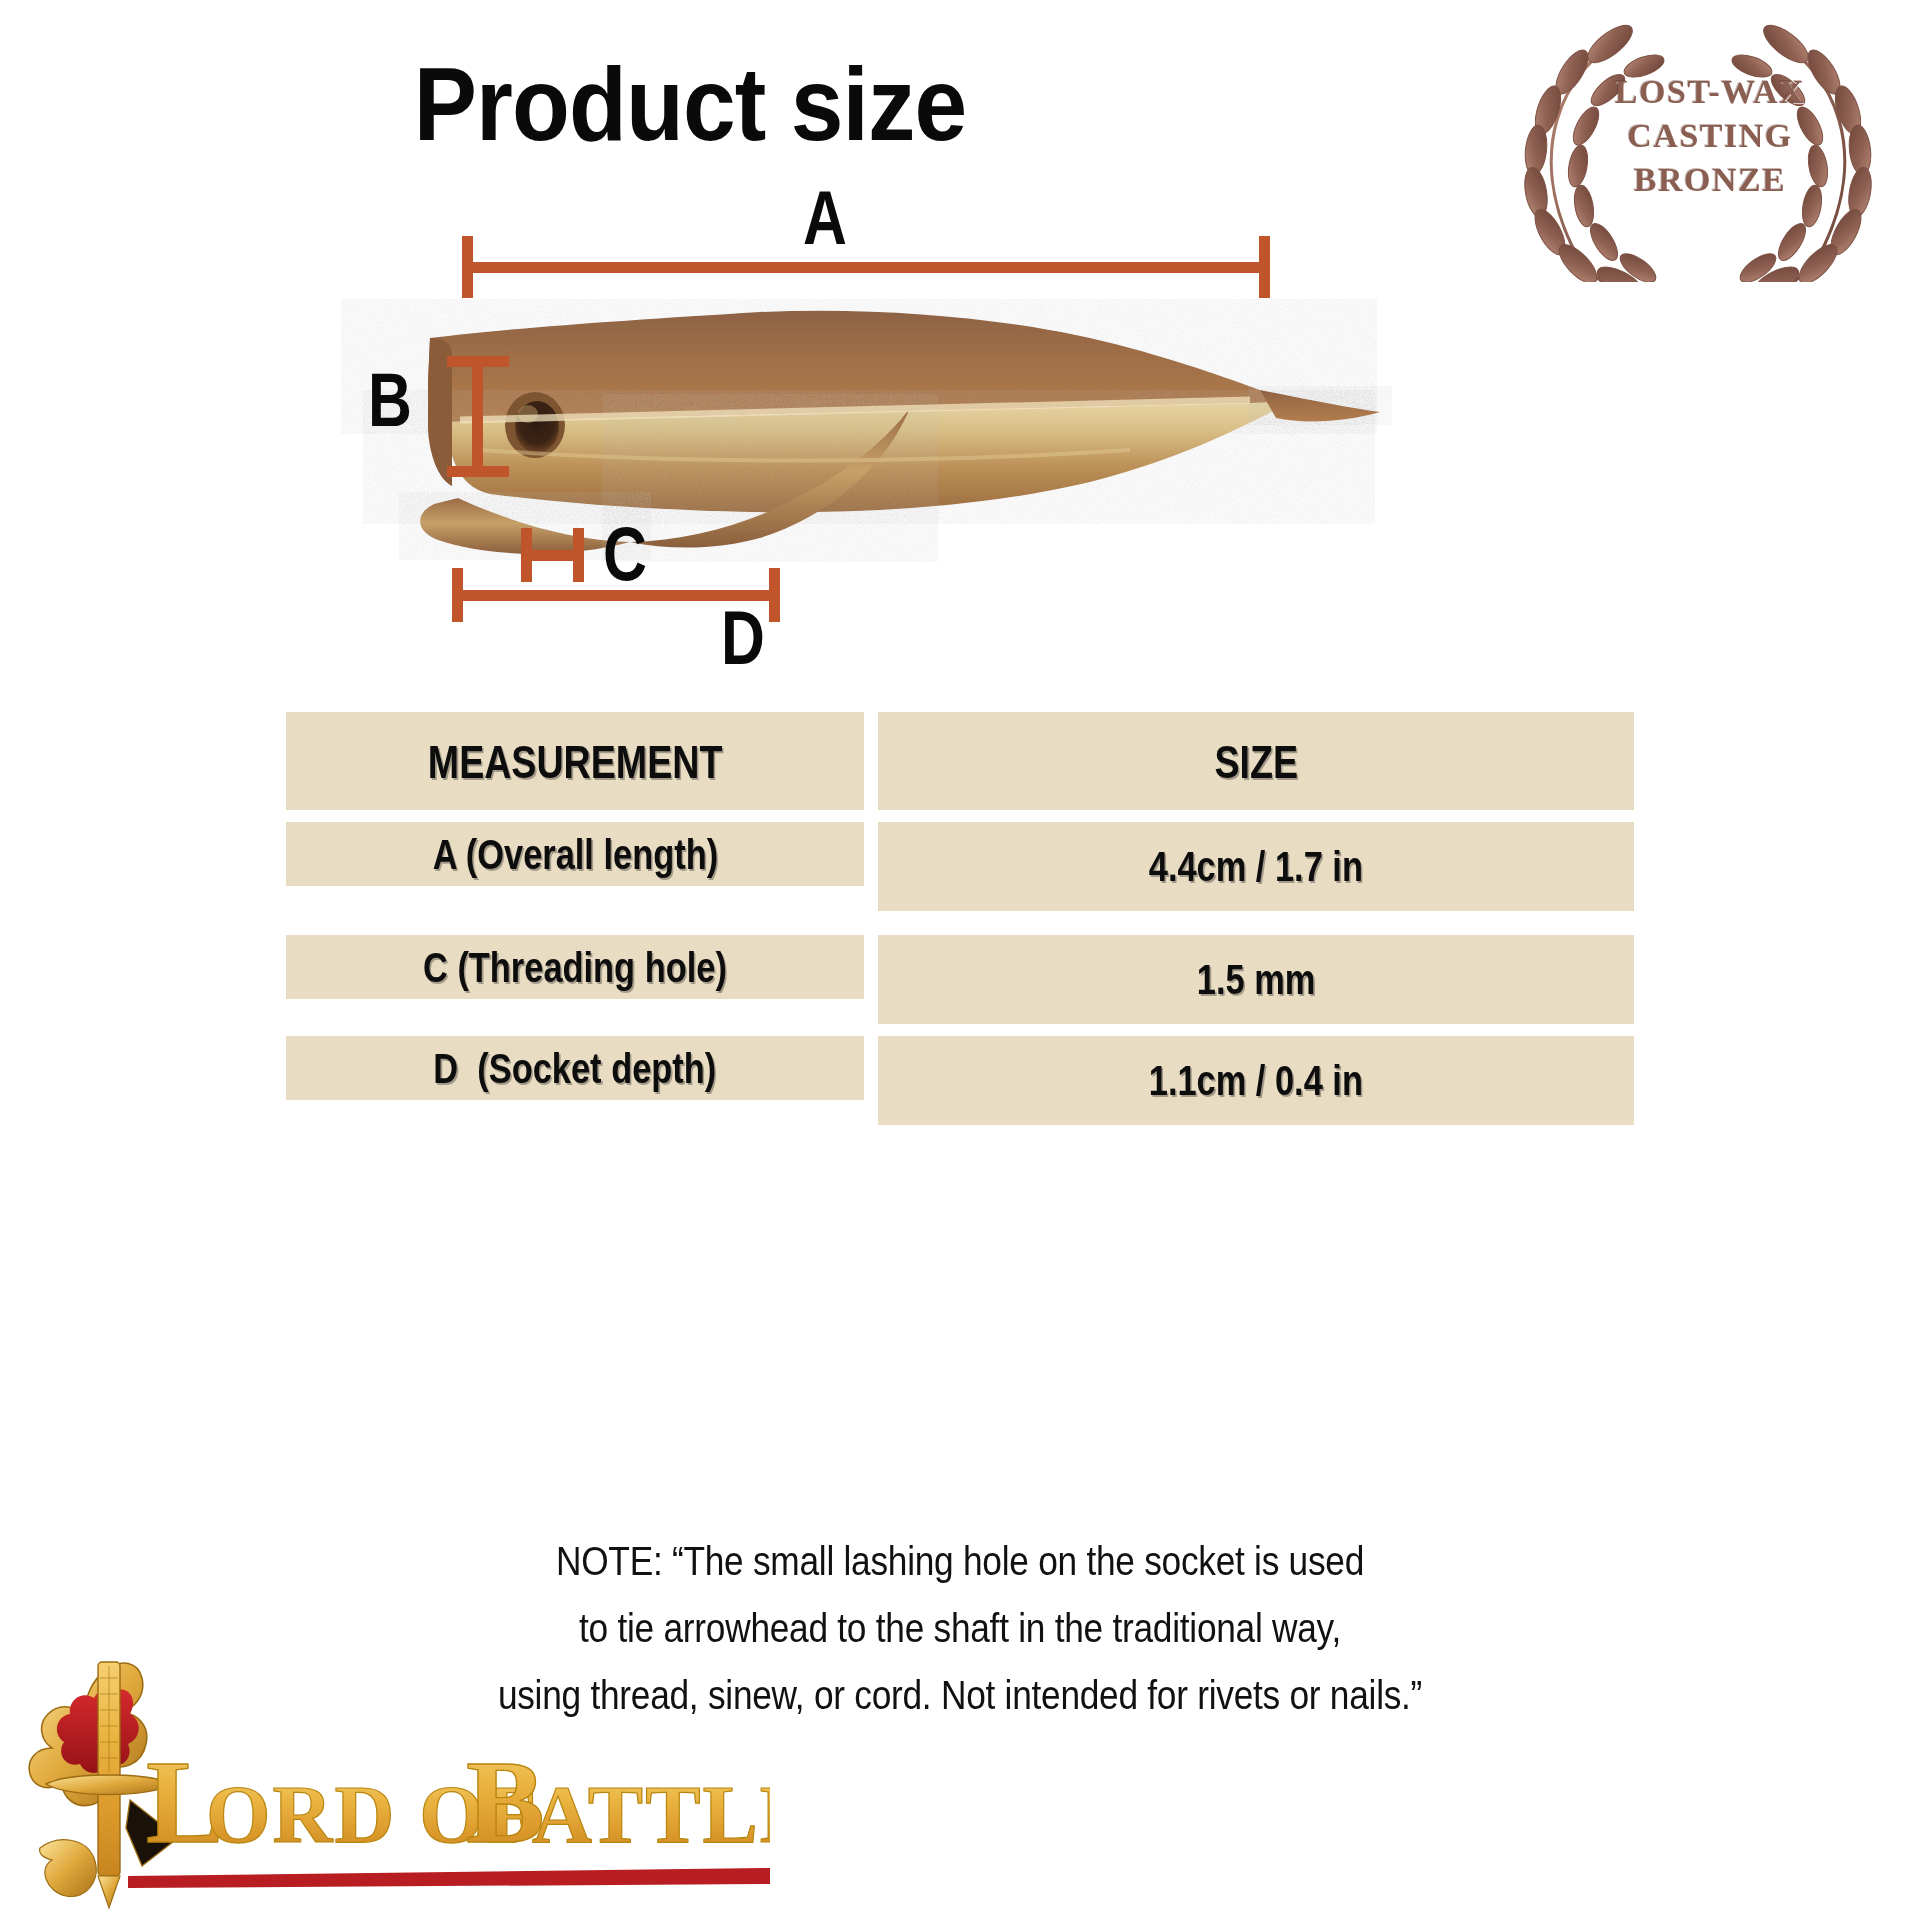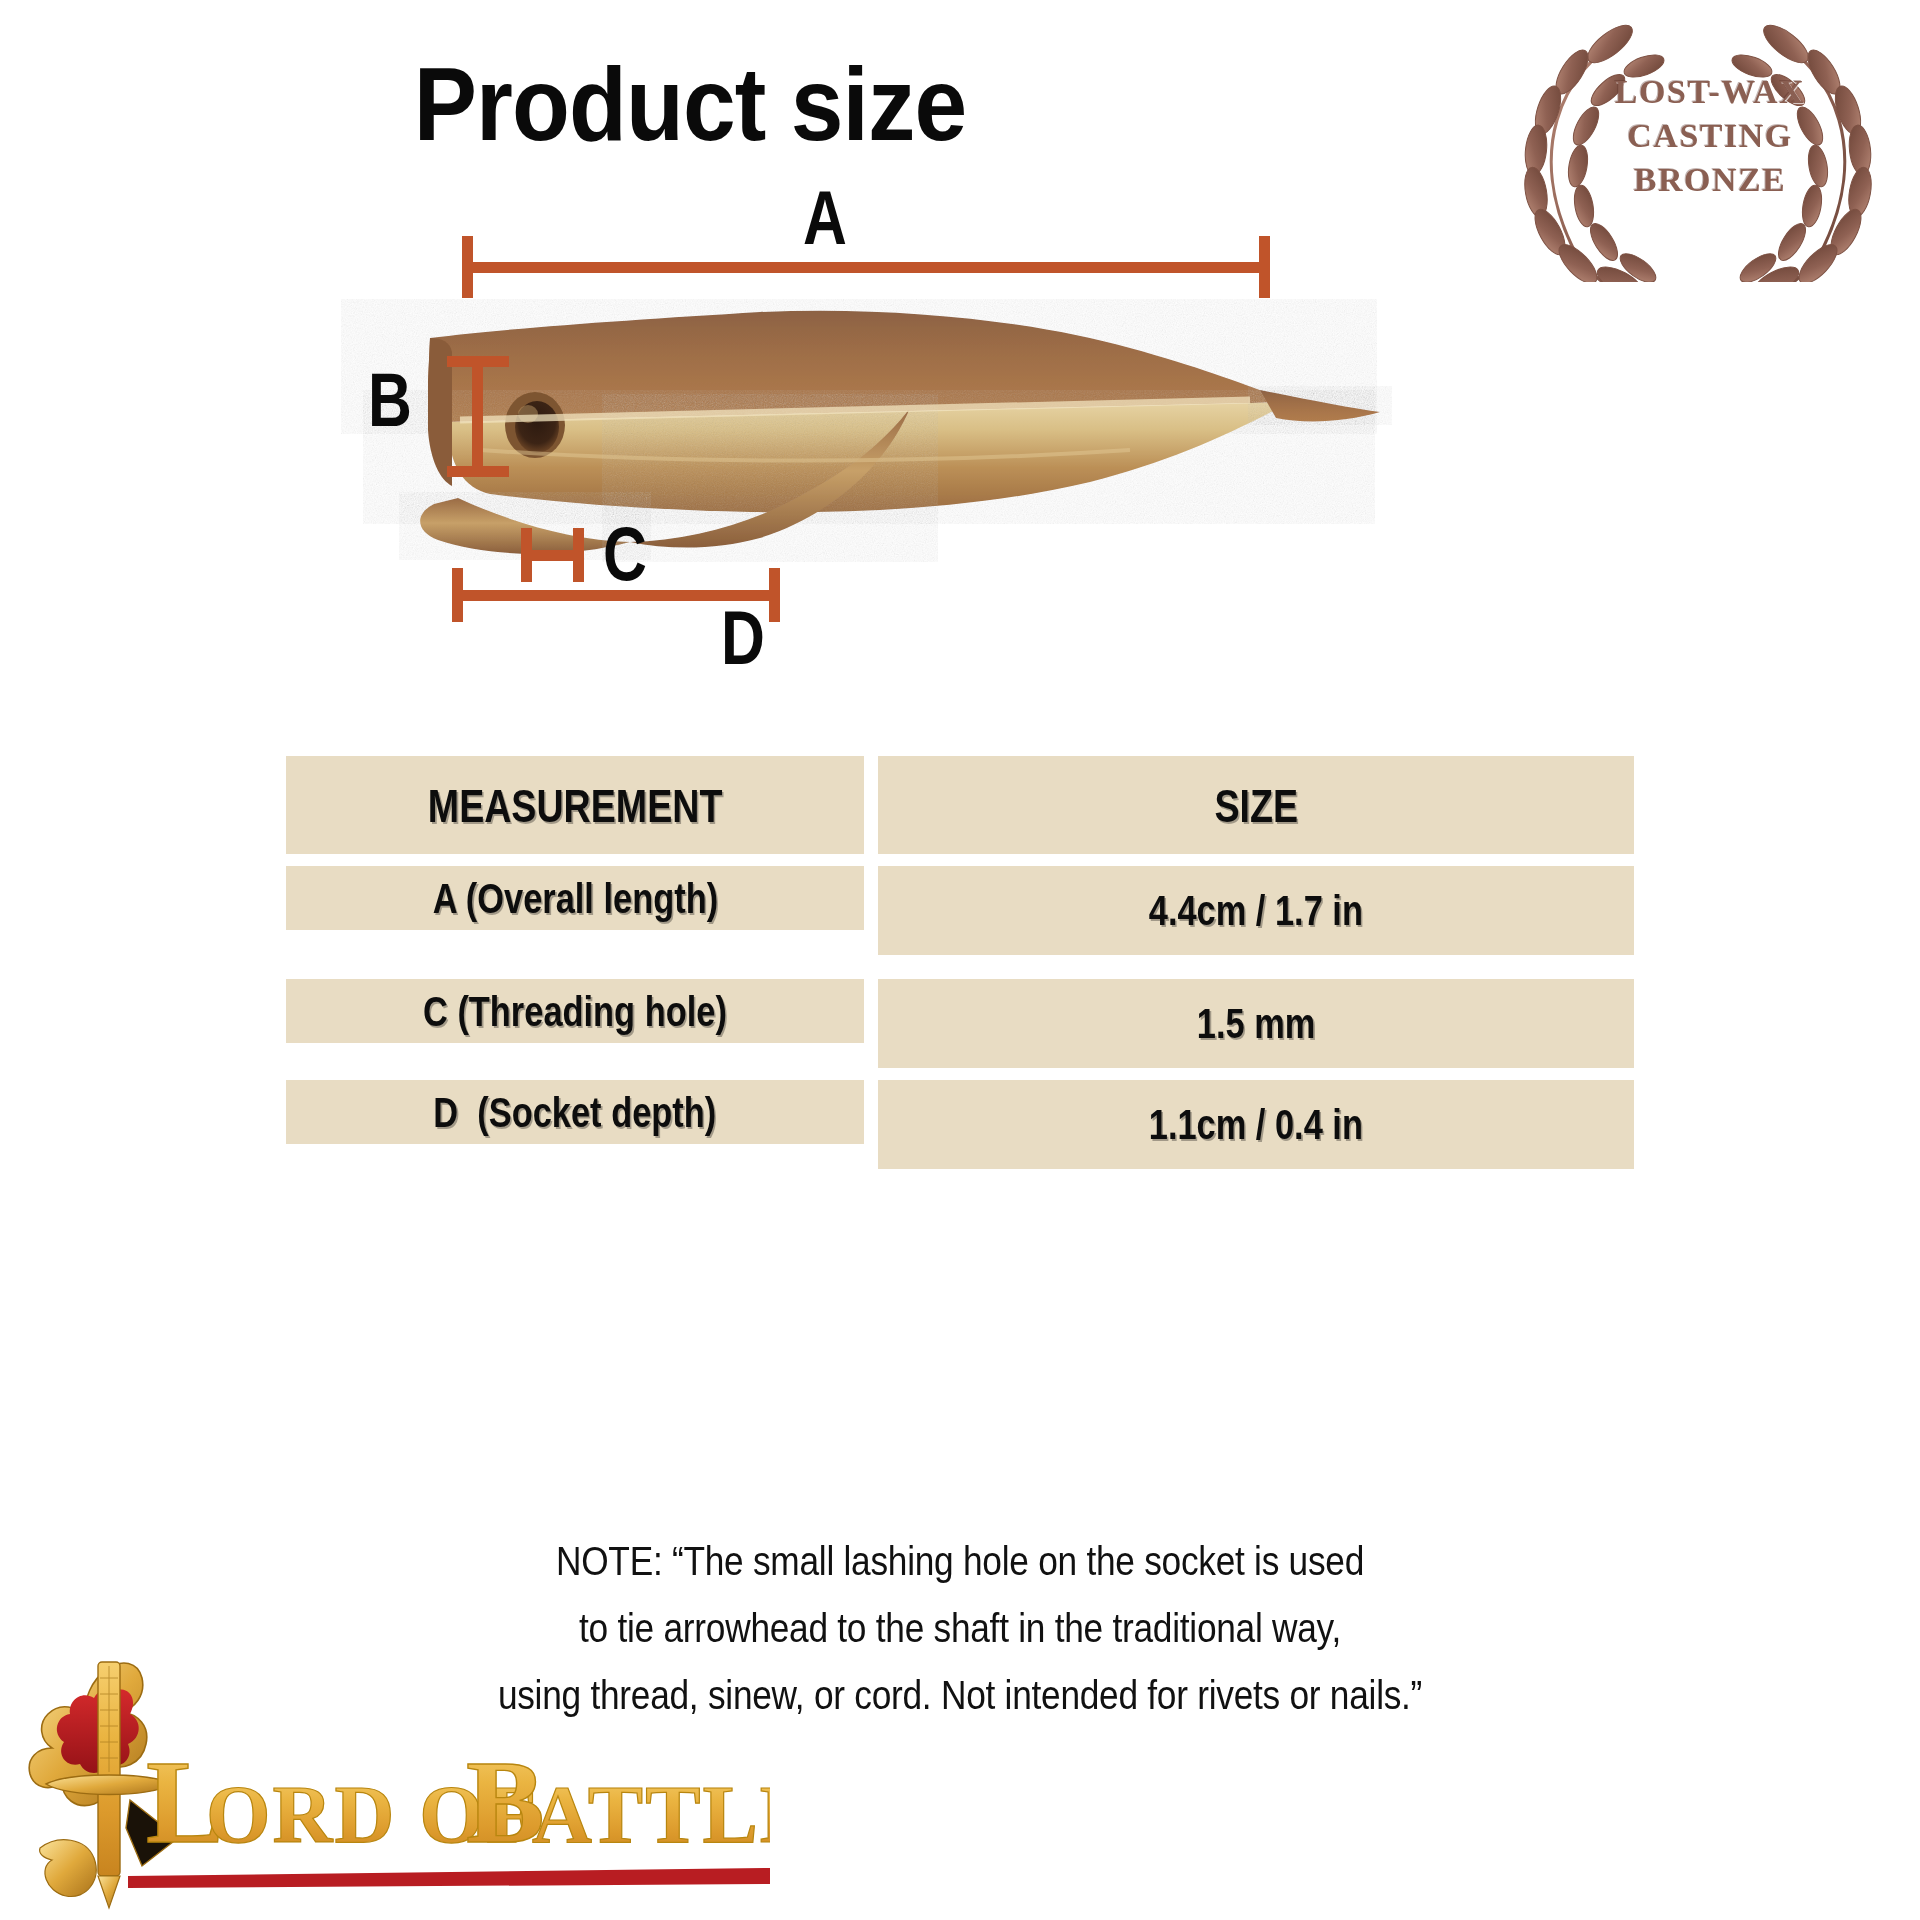--- a/index.html
+++ b/index.html
@@ -55,21 +55,21 @@
     position:absolute;
     font-family:"Liberation Sans", sans-serif;
     font-weight:bold;
     color:#0a0a0a;
     line-height:1;
     transform:scaleX(.80);
     transform-origin:50% 50%;
   }
 
   
-  .table{position:absolute;left:286px;top:712px;width:1348px;margin-top:44px;}
+  .table{position:absolute;left:286px;top:712px;width:1348px;}
   .trow{display:flex;gap:14px;margin-bottom:12px;}
   .cell{
     background:#e8dcc3;
     display:flex;align-items:center;justify-content:center;
     color:#0d0d0d;
     font-family:"Liberation Sans", sans-serif;
     font-weight:bold;
     text-shadow:2px 2px 0 rgba(0,0,0,.30);
   }
   .cell-meas{width:578px;height:64px;}

